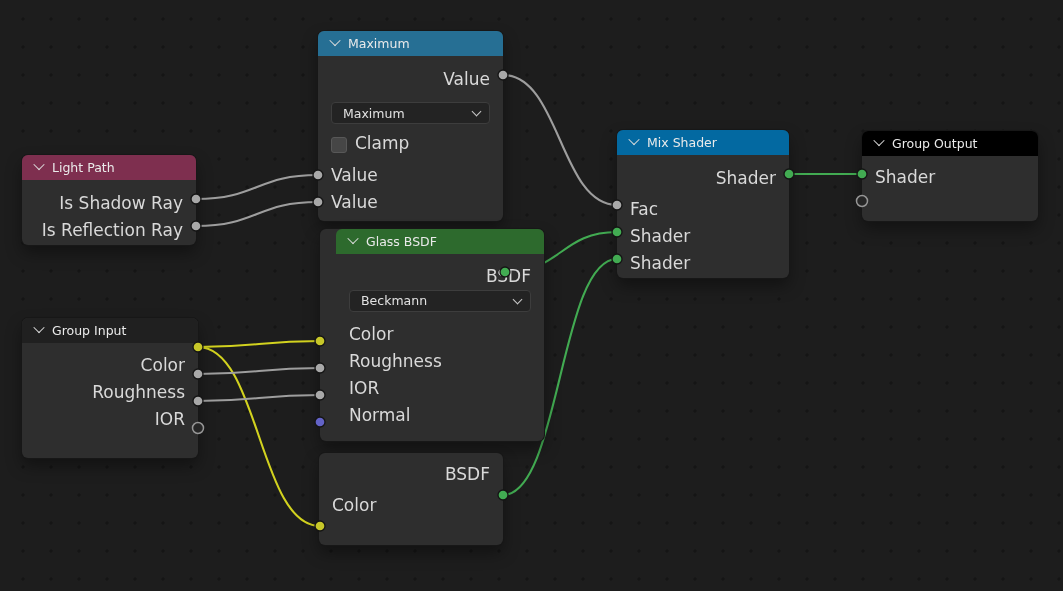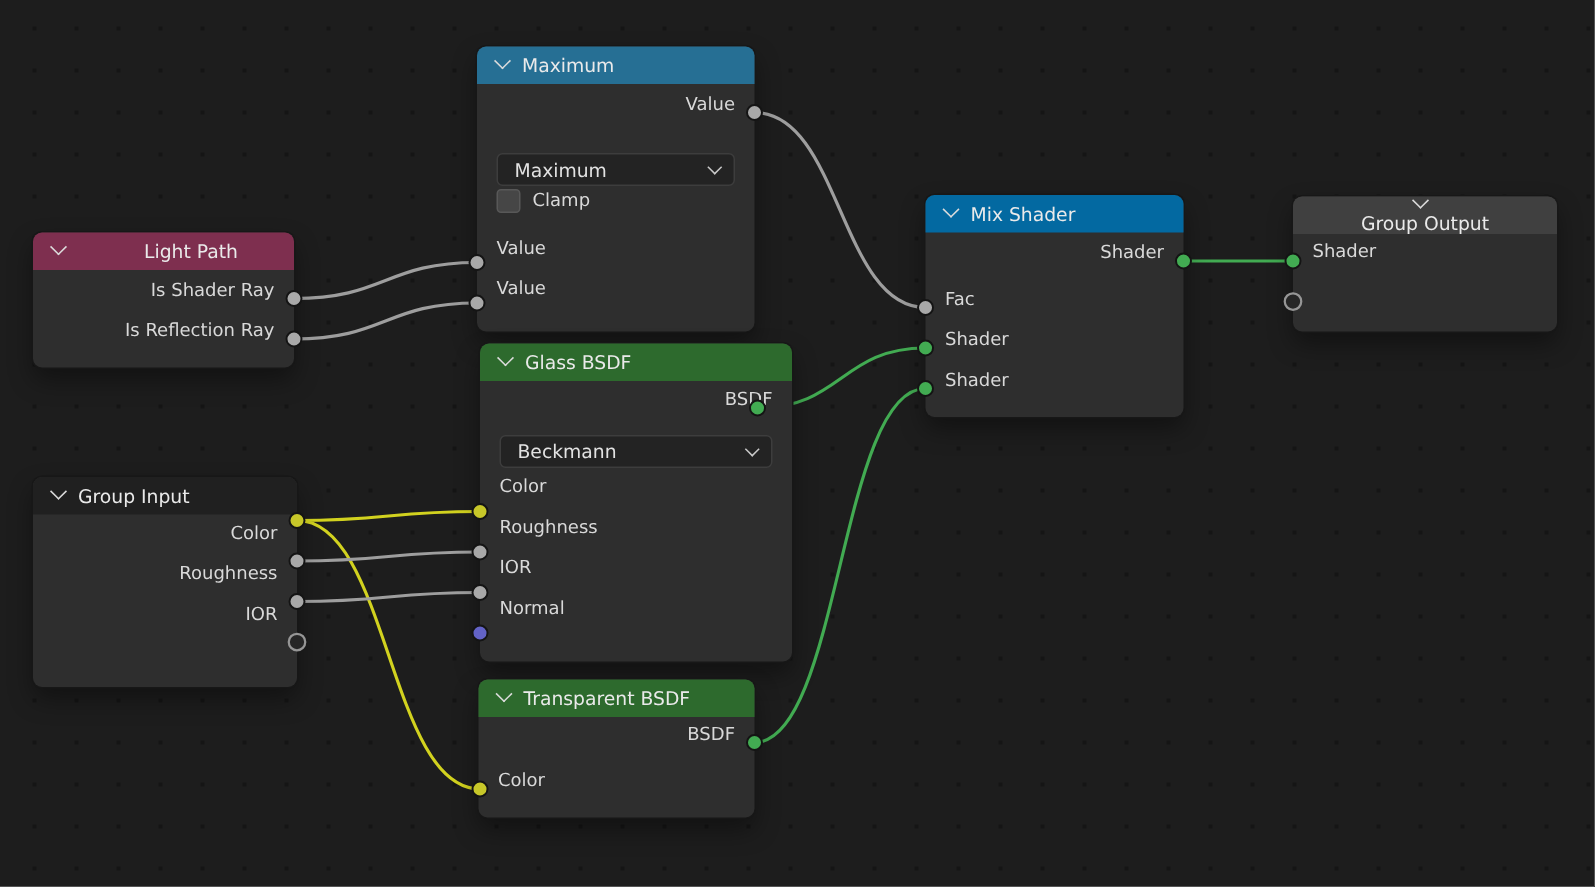--- a/index.html
+++ b/index.html
@@ -23,21 +23,21 @@
   .node-header{
     height:25px;border-radius:6px 6px 0 0;display:flex;align-items:center;
     padding:0 10px;box-sizing:border-box;
   }
   .hchev{
     width:7px;height:7px;border-left:1.7px solid #dcdcdc;border-bottom:1.7px solid #dcdcdc;
     transform:rotate(-45deg) translate(1px,-1px);margin:0 9px 3px 3px;flex:0 0 auto;
   }
   .node-title{font-size:12.5px;color:#eaeaea;white-space:nowrap;margin-top:-1px;}
   .rows{box-sizing:border-box;}
-  .row{height:27px;display:flex;align-items:flex-start;font-size:12px;color:#d9d9d9;white-space:nowrap;}
+  .row{height:27px;display:flex;align-items:flex-end;font-size:17px;color:#d9d9d9;white-space:nowrap;}
   .row.out{justify-content:flex-end;padding-right:13px;}
   .row.in{justify-content:flex-start;padding-left:13px;}
   .dropdown{
     height:22px;margin:0 13px;background:#232323;border:1px solid #3d3d3d;border-radius:4px;
     display:flex;align-items:center;justify-content:space-between;box-sizing:border-box;
     padding:0 9px 0 11px;font-size:12.5px;color:#e2e2e2;cursor:pointer;
   }
   .dchev{
     width:6px;height:6px;border-left:1.5px solid #c9c9c9;border-bottom:1.5px solid #c9c9c9;
     transform:rotate(-45deg);margin-bottom:3px;flex:0 0 auto;
@@ -60,27 +60,27 @@
     <path class="wire" d="M198 347 C259 347 259 341 320 341" stroke="#d2d21f"></path>
     <path class="wire" d="M198 347 C259 347 259 526 320 526" stroke="#d2d21f"></path>
     <path class="wire" d="M198 374 C259 374 259 368 320 368" stroke="#9e9e9e"></path>
     <path class="wire" d="M198 401 C259 401 259 395 320 395" stroke="#9e9e9e"></path>
     <path class="wire" d="M505 272 C561 272 561 232 617 232" stroke="#42ab52"></path>
     <path class="wire" d="M503 495 C560 495 560 259 617 259" stroke="#42ab52"></path>
     <path class="wire" d="M789 174 C825 174 825 174 862 174" stroke="#42ab52"></path>
   </svg>
 
   <div class="node" style="left:22px;top:155px;width:174px;height:90px;">
-    <div class="node-header" style="background: rgb(126, 47, 79); gap: 44px;">
+    <div class="node-header" style="background: rgb(126, 47, 79);">
       <span class="hchev"></span>
       <span class="node-title">Light Path</span>
     </div>
     <div class="rows" style="padding-top:5.5px;">
       <div class="row out">
-          <span>Is Shader Ray</span>
+          <span>Is Shadow Ray</span>
         </div>
       <div class="row out">
           <span>Is Reflection Ray</span>
         </div>
     </div>
   </div>
 
   <div class="node" style="left:318px;top:31px;width:185px;height:190px;">
     <div class="node-header" style="background: rgb(38, 111, 148);">
       <span class="hchev"></span>
@@ -119,21 +119,21 @@
       <div class="row out">
           <span>Roughness</span>
         </div>
       <div class="row out">
           <span>IOR</span>
         </div>
       <div class="row out"></div>
     </div>
   </div>
 
-  <div class="node" style="left:320px;top:229px;width:208px;height:212px;">
+  <div class="node" style="left:320px;top:229px;width:208px;height:212px;padding-left:16px;">
     <div class="node-header" style="background: rgb(45, 106, 45);">
       <span class="hchev"></span>
       <span class="node-title">Glass BSDF</span>
     </div>
     <div class="rows" style="padding-top:4.5px;">
       <div class="row out">
           <span>BSDF</span>
         </div>
       <div class="dropdown" style="margin-top:4px;">
         <span>Beckmann</span>
@@ -148,24 +148,20 @@
       <div class="row in">
           <span>IOR</span>
         </div>
       <div class="row in">
           <span>Normal</span>
         </div>
     </div>
   </div>
 
   <div class="node" style="left:319px;top:453px;width:184px;height:92px;">
-    <div class="node-header" style="background: rgb(45, 106, 45);">
-      <span class="hchev"></span>
-      <span class="node-title">Transparent BSDF</span>
-    </div>
     <div class="rows" style="padding-top:3.5px;">
       <div class="row out">
           <span>BSDF</span>
         </div>
       <div class="row in" style="margin-top:4px;">
           <span>Color</span>
         </div>
     </div>
   </div>
 
@@ -184,21 +180,21 @@
       <div class="row in">
           <span>Shader</span>
         </div>
       <div class="row in">
           <span>Shader</span>
         </div>
     </div>
   </div>
 
   <div class="node" style="left:862px;top:131px;width:176px;height:90px;">
-    <div class="node-header" style="background: #404040; flex-direction: column;">
+    <div class="node-header" style="background: #000000;">
       <span class="hchev"></span>
       <span class="node-title">Group Output</span>
     </div>
     <div class="rows" style="padding-top:3.5px;">
       <div class="row in">
           <span>Shader</span>
         </div>
       <div class="row in"></div>
     </div>
   </div>

